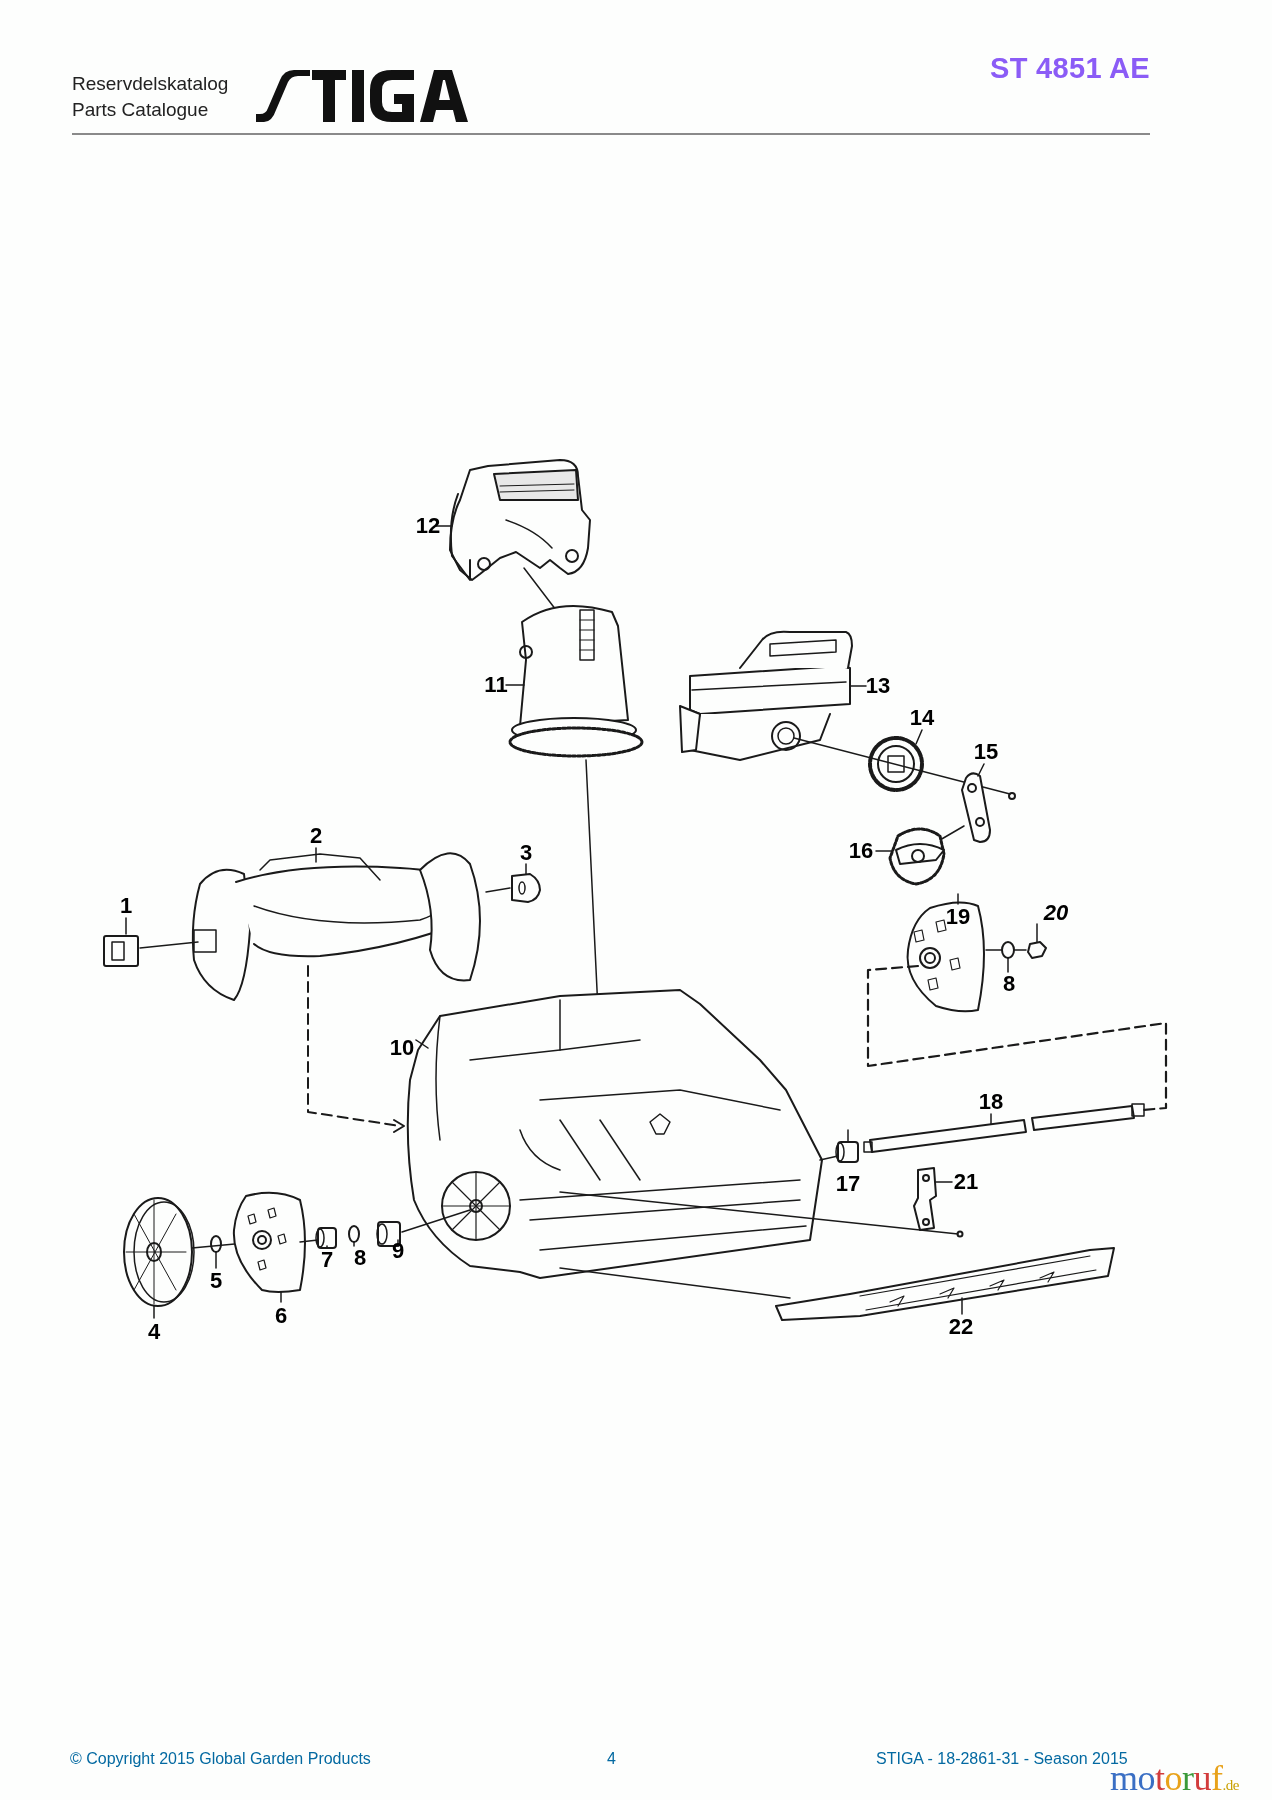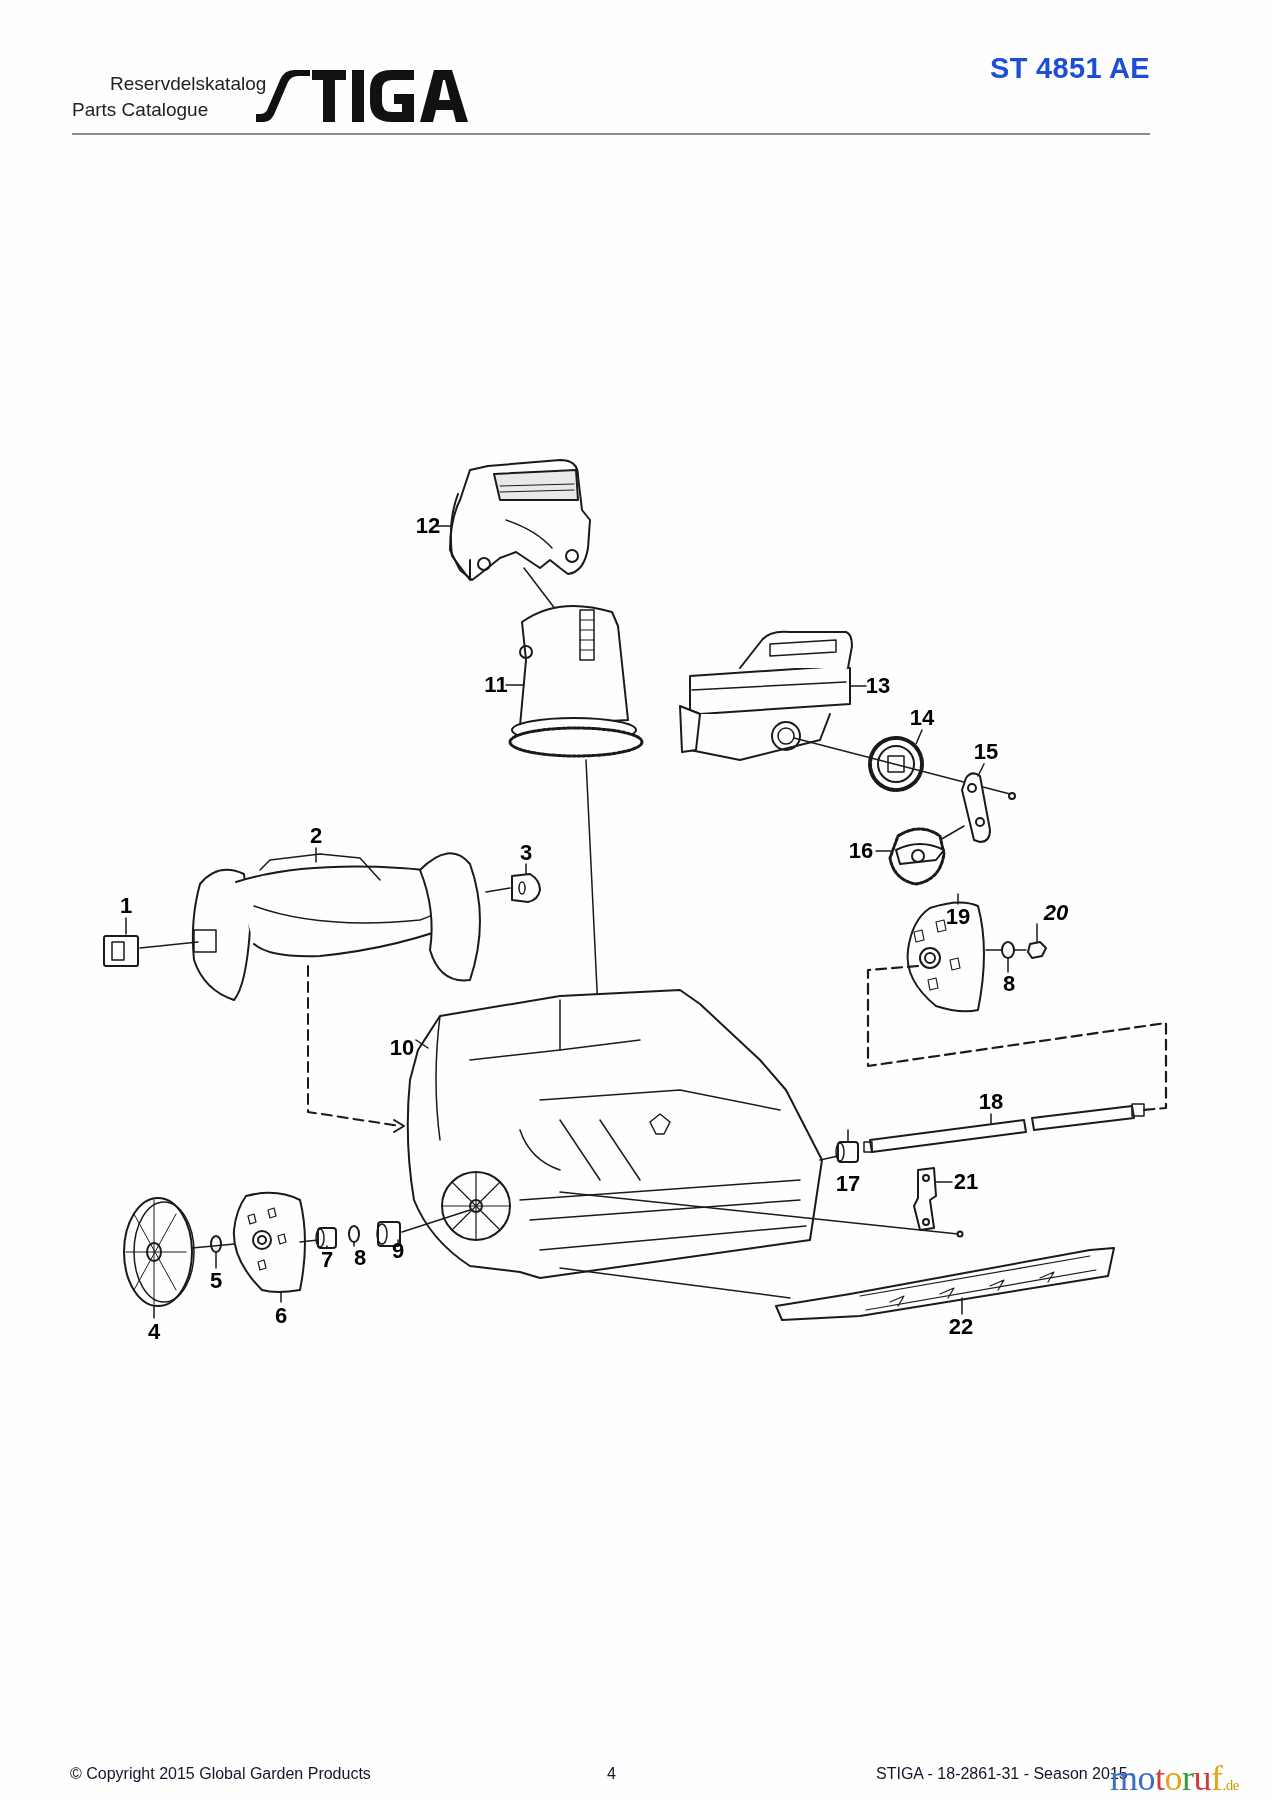--- a/index.html
+++ b/index.html
@@ -1,26 +1,26 @@
 <!DOCTYPE html>
 <html><head>
 <meta charset="utf-8">
 <style>
   html, body { margin: 0; padding: 0; background: #fdfefd; }
   body { width: 1272px; height: 1800px; position: relative; overflow: hidden;
          font-family: "Liberation Sans", sans-serif; color: #1a1a1a; }
   .hdr-sub { position: absolute; left: 72px; font-size: 19px; line-height: 22px; color: #222; }
-  .hdr-sub.l1 { top: 73px; margin-left: 38px; }
+  .hdr-sub.l1 { top: 73px; }
   .hdr-sub.l2 { top: 99px; }
   .logo { position: absolute; left: 254px; top: 68px; width: 220px; height: 56px; }
-  .model { position: absolute; right: 122px; top: 52px; font-size: 29px; font-weight: bold; letter-spacing: 0.3px; color: #1d4ed8; }
+  .model { position: absolute; right: 122px; top: 52px; font-size: 29px; font-weight: bold; letter-spacing: 0.3px; color: #8b5cf6; }
   .hdr-line { position: absolute; left: 72px; top: 133px; width: 1078px; height: 2px; background: #8a8a8a; }
   .diagram { position: absolute; left: 0; top: 0; width: 1272px; height: 1800px; }
   .plabel { position: absolute; font-size: 22px; font-weight: bold; color: #000000; transform: translate(-50%, -50%); white-space: nowrap; }
-  .footer { position: absolute; top: 1750px; font-size: 16px; color: #0f172a; margin-top: 15px; }
+  .footer { position: absolute; top: 1750px; font-size: 16px; color: #0369a1; }
   .f-left { left: 70px; }
   .f-mid { left: 607px; }
   .f-right { left: 876px; }
   .watermark { position: absolute; left: 1110px; top: 1760px; font-family: "Liberation Serif", serif; font-size: 36px; line-height: 36px; letter-spacing: -0.5px; }
   .watermark .de { font-size: 15px; color: #c9a000; }
 </style>
 </head>
 <body>
 
 <div class="hdr-sub l1">Reservdelskatalog</div>

